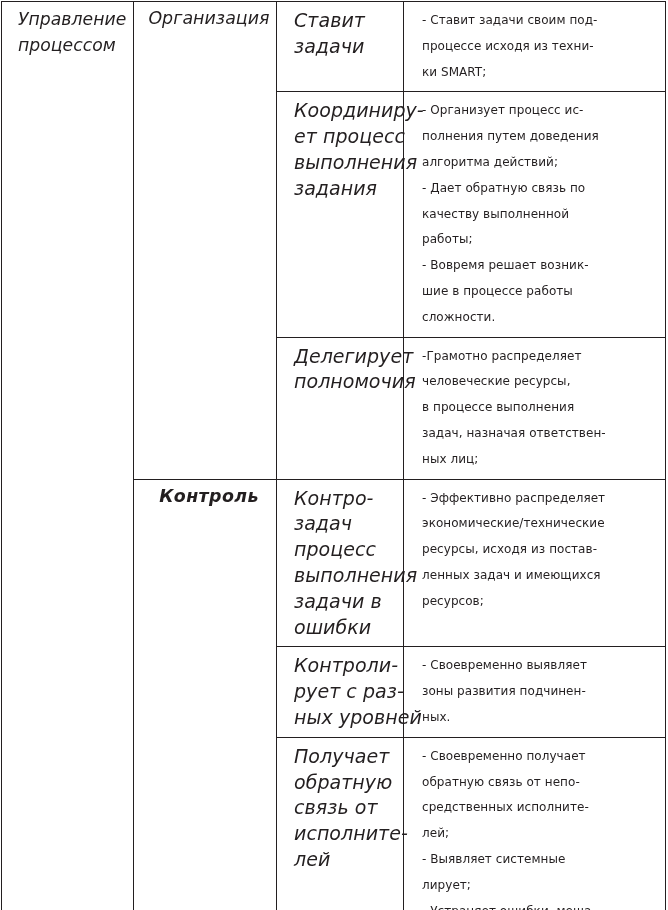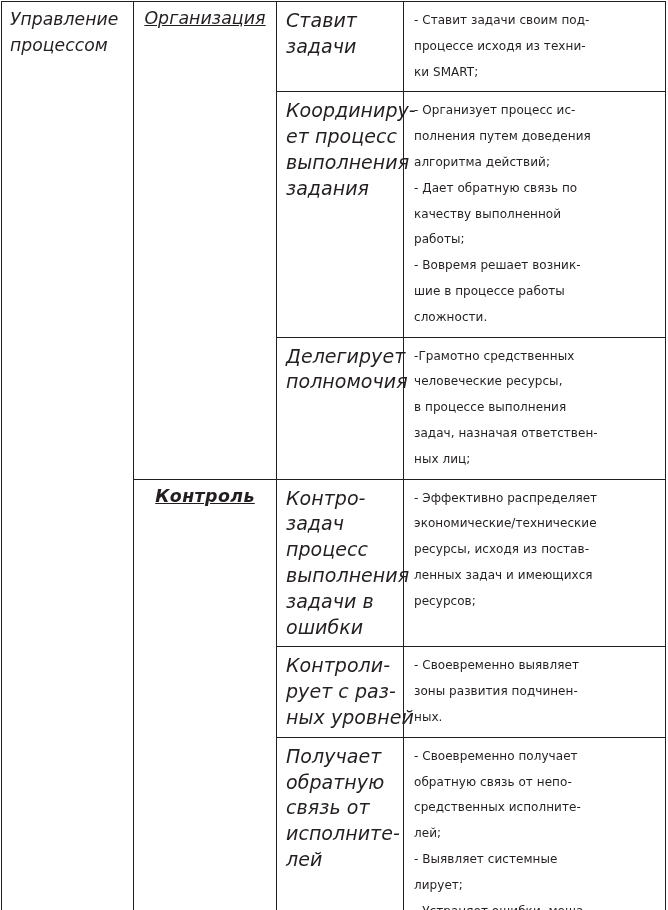--- a/index.html
+++ b/index.html
@@ -40,40 +40,40 @@
   col.c1 { width: 132px; }
   col.c2 { width: 143px; }
   col.c3 { width: 127px; }
   col.c4 { width: 262px; }
 
   .cell-inner {
     padding: 5px 9px 5px 9px;
     font-size: 17.2px;
     line-height: 25.8px;
     letter-spacing: 0.05px;
+    margin-left: 8px;
   }
 
   
   td.group-col {
     vertical-align: middle;
   }
   td.group-col .cell-inner {
     font-style: italic;
     font-size: 17.2px;
     line-height: 25.6px;
     text-align: left;
     padding-left: 8px;
     padding-right: 6px;
   }
 
   
   td.subgroup-col {
     vertical-align: middle;
     text-align: center;
-    text-decoration: underline;
   }
   td.subgroup-col .cell-inner {
     font-style: italic;
     font-size: 17.4px;
     line-height: 25.6px;
     text-align: center;
     padding: 4px 6px;
   }
   td.subgroup-col.bolder .cell-inner {
     font-weight: 600;
@@ -164,21 +164,21 @@
 
       <tr>
         <td class="behavior-col">
           <div class="cell-inner">
             <span class="line">Делегирует</span>
             <span class="line">полномочия</span>
           </div>
         </td>
         <td class="detail-col">
           <div class="cell-inner">
-            <span class="line">-Грамотно средственных</span>
+            <span class="line">-Грамотно распределяет</span>
             <span class="line">человеческие ресурсы,</span>
             <span class="line">в процессе выполнения</span>
             <span class="line">задач, назначая ответствен-</span>
             <span class="line">ных лиц;</span>
           </div>
         </td>
       </tr>
 
       <tr>
         <td class="subgroup-col bolder" rowspan="3">

